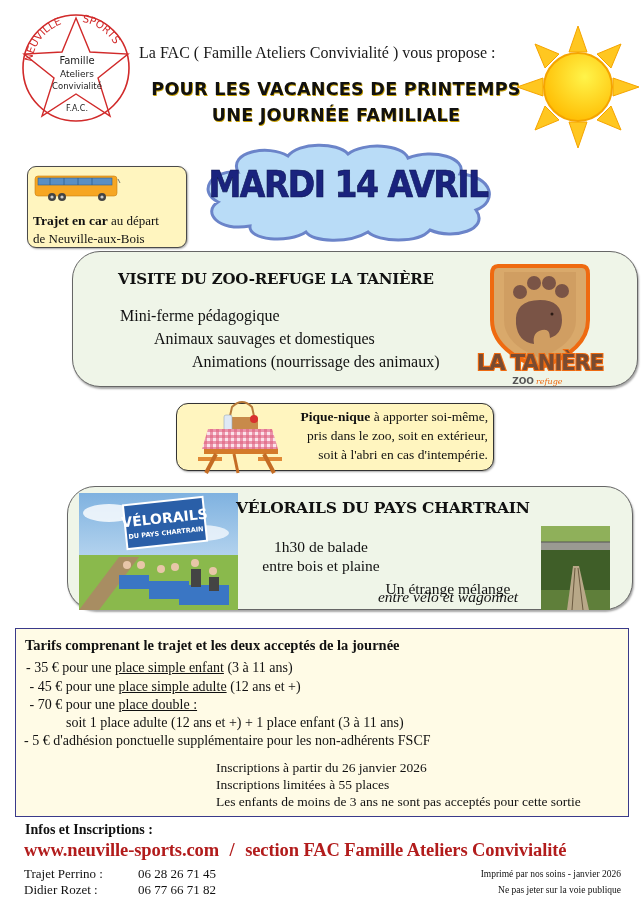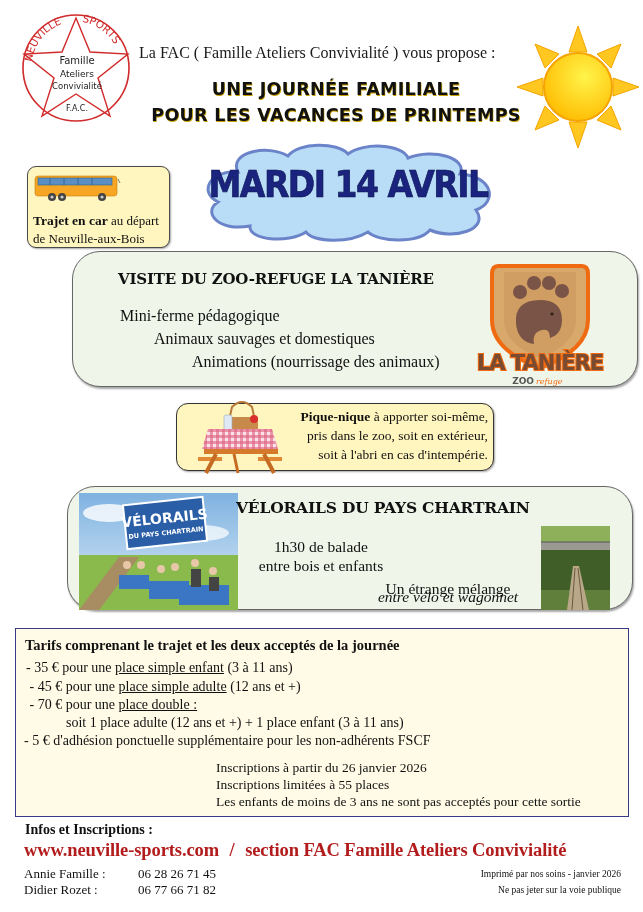--- a/index.html
+++ b/index.html
@@ -11,21 +11,21 @@
   .logo { left: 20px; top: 12px; width: 112px; height: 112px; }
   .intro { left: 139px; top: 44px; font-size: 16px; color: #1a1a1a; white-space: nowrap; }
   .headline { left: 140px; top: 76px; width: 392px; text-align: center; font-family: "DejaVu Sans", sans-serif; font-weight: bold; font-size: 17.5px; line-height: 26px; color: #111; letter-spacing: 0.3px; text-shadow: 0.6px 0.6px 0 #c8a000; }
   .sun { left: 515px; top: 22px; width: 126px; height: 130px; }
 
   
   .cloud { left: 198px; top: 142px; width: 300px; height: 100px; }
   .cloud-text { left: 198px; top: 164px; width: 300px; text-align: center; font-family: "DejaVu Sans", sans-serif; font-weight: bold; font-size: 33px; color: #1a237e; letter-spacing: -1.5px; transform: scaleY(1.15); -webkit-text-stroke: 0.6px #0d1550; }
 
   
-  .bus-box { left: 27px; top: 166px; width: 143px; height: 82px; background: #fff5bf; border: 1px solid #4a4a4a; border-radius: 9px; box-shadow: 1px 1px 2px rgba(0,0,0,0.35); }
+  .bus-box { left: 27px; top: 166px; width: 160px; height: 82px; background: #fff5bf; border: 1px solid #4a4a4a; border-radius: 9px; box-shadow: 1px 1px 2px rgba(0,0,0,0.35); }
   .bus-icon { position: absolute; left: 6px; top: 6px; width: 88px; height: 30px; }
   .bus-text { position: absolute; left: 5px; top: 45px; font-size: 13px; line-height: 18px; white-space: nowrap; }
   .bus-text b { font-size: 13.5px; }
 
   
   .zoo-box { left: 72px; top: 251px; width: 566px; height: 136px; background: #eff5e8; border: 1px solid #666; border-radius: 28px; box-shadow: 1px 2px 2px rgba(0,0,0,0.35); }
   .zoo-title { left: 118px; top: 270px; font-family: "DejaVu Serif", serif; font-weight: bold; font-size: 15px; letter-spacing: -0.2px; white-space: nowrap; }
   .zoo-line { font-size: 16px; white-space: nowrap; }
   .zoo-logo { left: 476px; top: 258px; width: 128px; height: 130px; }
 
@@ -69,22 +69,22 @@
     <text x="57" y="52" text-anchor="middle" font-family="DejaVu Sans, sans-serif" font-size="10" fill="#222">Famille</text>
     <text x="57" y="65" text-anchor="middle" font-family="DejaVu Sans, sans-serif" font-size="9" fill="#222">Ateliers</text>
     <text x="57" y="77" text-anchor="middle" font-family="DejaVu Sans, sans-serif" font-size="8.5" fill="#222">Convivialité</text>
     <text x="57" y="99" text-anchor="middle" font-family="DejaVu Sans, sans-serif" font-size="8" fill="#222">F.A.C.</text>
   </svg>
 </div>
 
 <div class="abs intro">La FAC ( Famille Ateliers Convivialité ) vous propose :</div>
 
 <div class="abs headline">
+  <div>POUR LES VACANCES DE PRINTEMPS</div>
   <div>UNE JOURNÉE FAMILIALE</div>
-  <div>POUR LES VACANCES DE PRINTEMPS</div>
 </div>
 
 <div class="abs sun">
   <svg width="126" height="130" viewBox="0 0 126 130">
     <g fill="#ffc720" stroke="#f5a400" stroke-width="1">
       <polygon points="63,4 54,30 72,30"></polygon>
       <polygon points="63,126 54,100 72,100"></polygon>
       <polygon points="2,65 28,56 28,74"></polygon>
       <polygon points="124,65 98,56 98,74"></polygon>
       <polygon points="20,22 30,46 44,32"></polygon>
@@ -213,21 +213,21 @@
         <circle cx="134" cy="78" r="4"></circle>
     </g>
     <g fill="#444">
       <rect x="112" y="76" width="10" height="18"></rect>
       <rect x="130" y="84" width="10" height="14"></rect>
     </g>
   </svg>
 </div>
 <div class="abs velo-title">VÉLORAILS DU PAYS CHARTRAIN</div>
 <div class="abs velo-line" style="left:256px; top:528px; width:130px;">1h30 de balade</div>
-<div class="abs velo-line" style="left:256px; top:547px; width:130px;">entre bois et enfants</div>
+<div class="abs velo-line" style="left:256px; top:547px; width:130px;">entre bois et plaine</div>
 <div class="abs velo-line" style="left:368px; top:570px; width:160px;">Un étrange mélange</div>
 <div class="abs velo-line" style="left:362px; top:578px; width:172px;font-style:italic;">entre vélo et wagonnet</div>
 <div class="abs rail-photo">
   <svg width="69" height="84" viewBox="0 0 69 84">
     <rect width="69" height="84" fill="#5f7f3a"></rect>
     <rect x="0" y="0" width="69" height="18" fill="#8fb05a"></rect>
     <rect x="0" y="16" width="69" height="8" fill="#9a9a92"></rect>
     <line x1="0" y1="16" x2="69" y2="16" stroke="#555" stroke-width="1"></line>
     <rect x="0" y="24" width="69" height="40" fill="#3f5e28"></rect>
     <polygon points="26,84 32,40 38,40 48,84" fill="#b8a888"></polygon>
@@ -255,19 +255,19 @@
 <div class="abs insc-line" style="top:777px;">Inscriptions limitées à 55 places</div>
 <div class="abs insc-line" style="top:794px;">Les enfants de moins de 3 ans ne sont pas acceptés pour cette sortie</div>
 
 <div class="abs infos-label">Infos et Inscriptions :</div>
 <div class="abs web-line">
   <span>www.neuville-sports.com</span>
   <span style="margin:0 6px;">/</span>
   <span>section FAC Famille Ateliers Convivialité</span>
 </div>
 
-<div class="abs contact-name" style="top:866px;">Annie Famille :</div>
+<div class="abs contact-name" style="top:866px;">Trajet Perrino :</div>
 <div class="abs contact-phone" style="top:866px;">06 28 26 71 45</div>
 <div class="abs contact-name" style="top:882px;">Didier Rozet :</div>
 <div class="abs contact-phone" style="top:882px;">06 77 66 71 82</div>
 
 <div class="abs small-note" style="top:869px;">Imprimé par nos soins - janvier 2026</div>
 <div class="abs small-note" style="top:885px;">Ne pas jeter sur la voie publique</div>
 
 </body></html>

